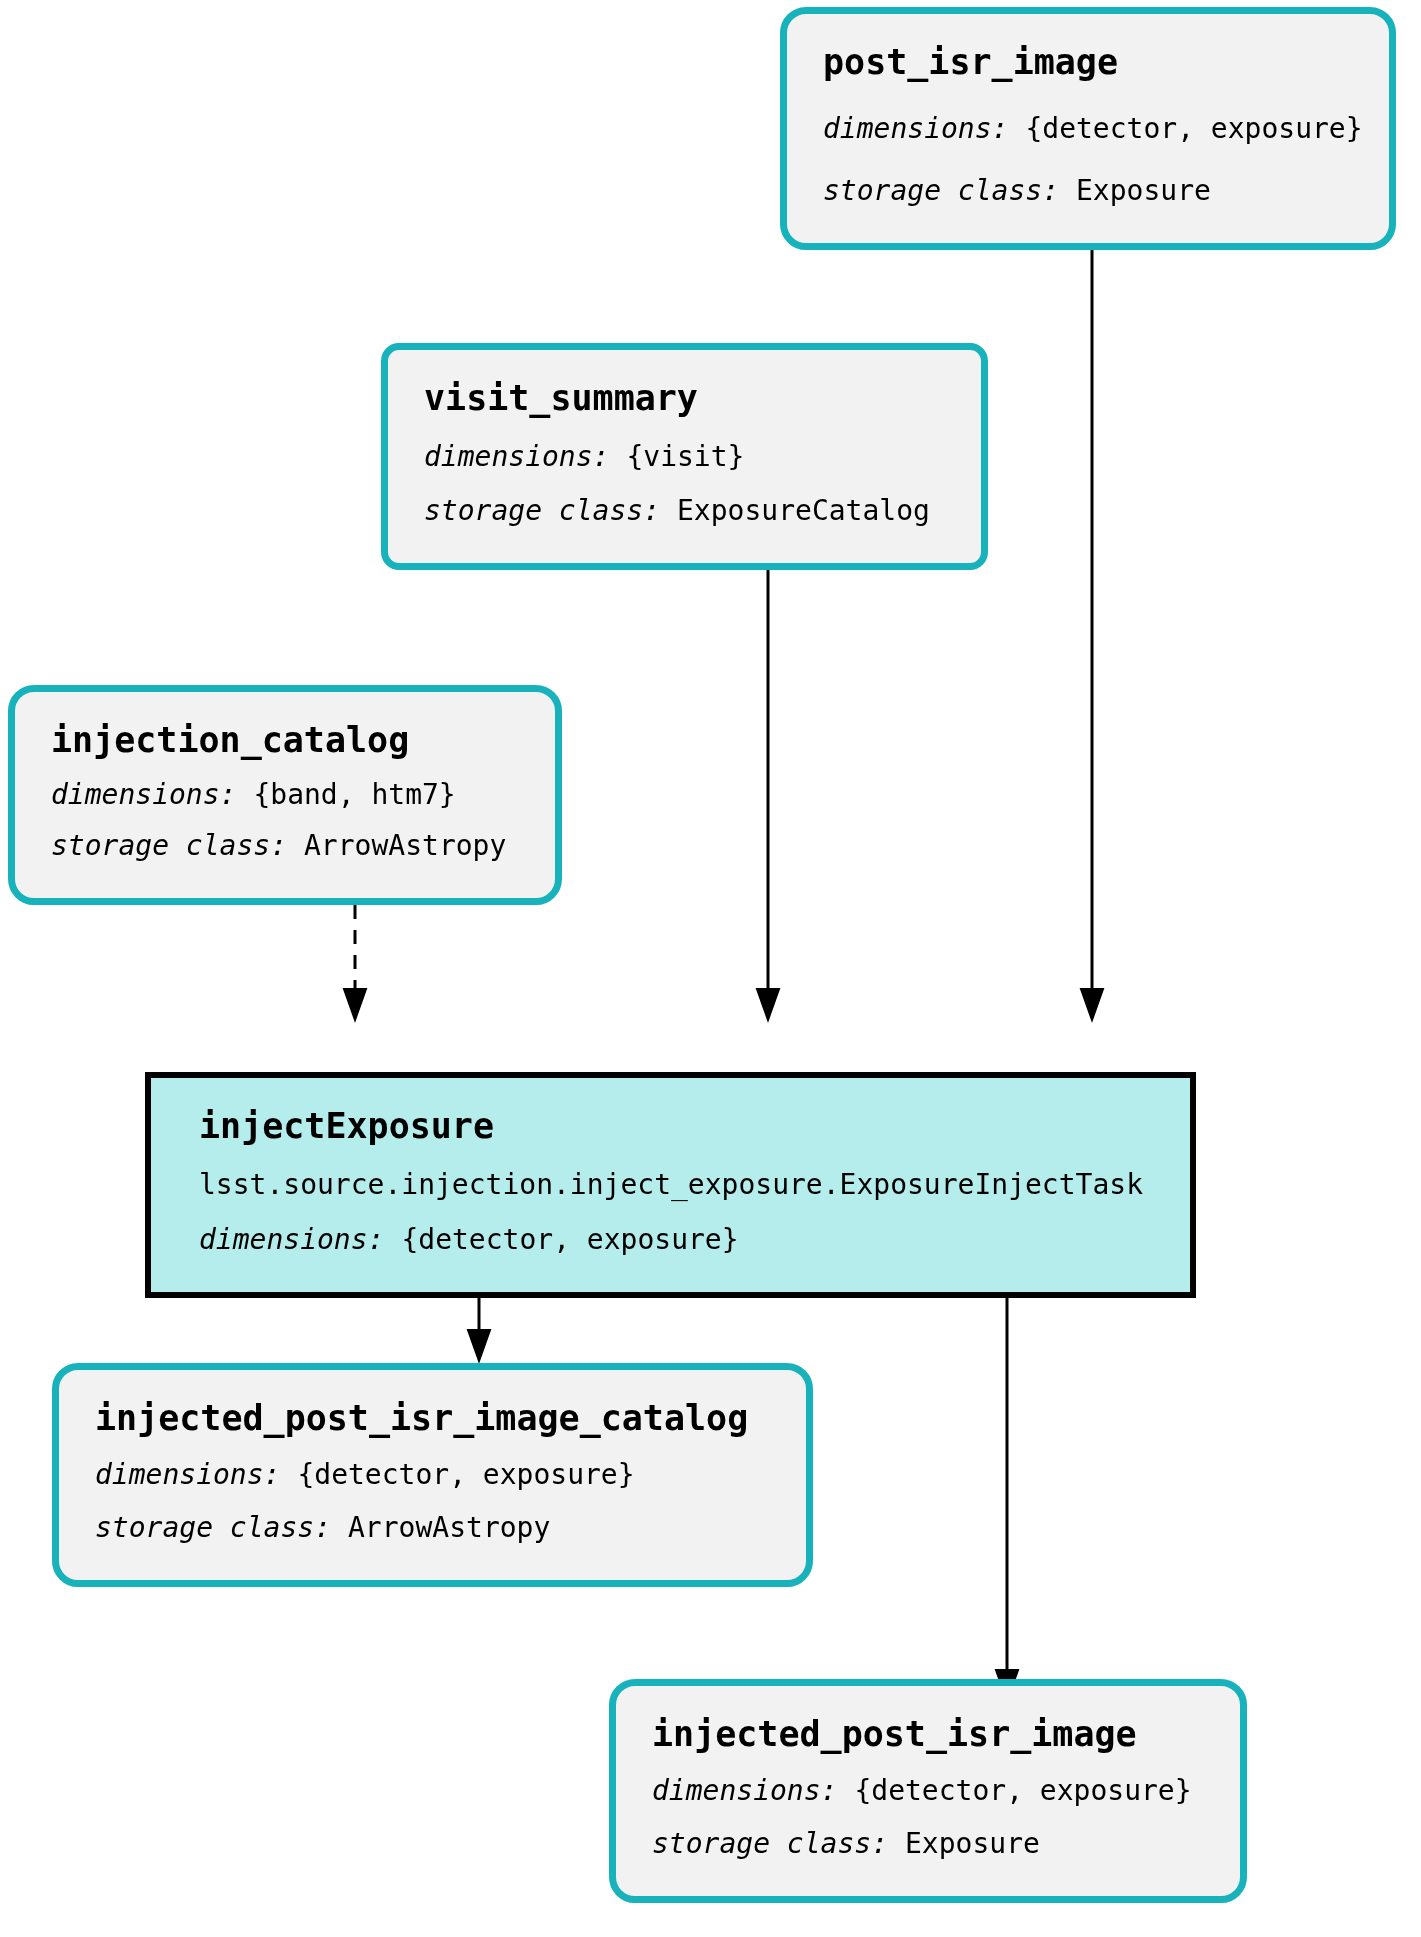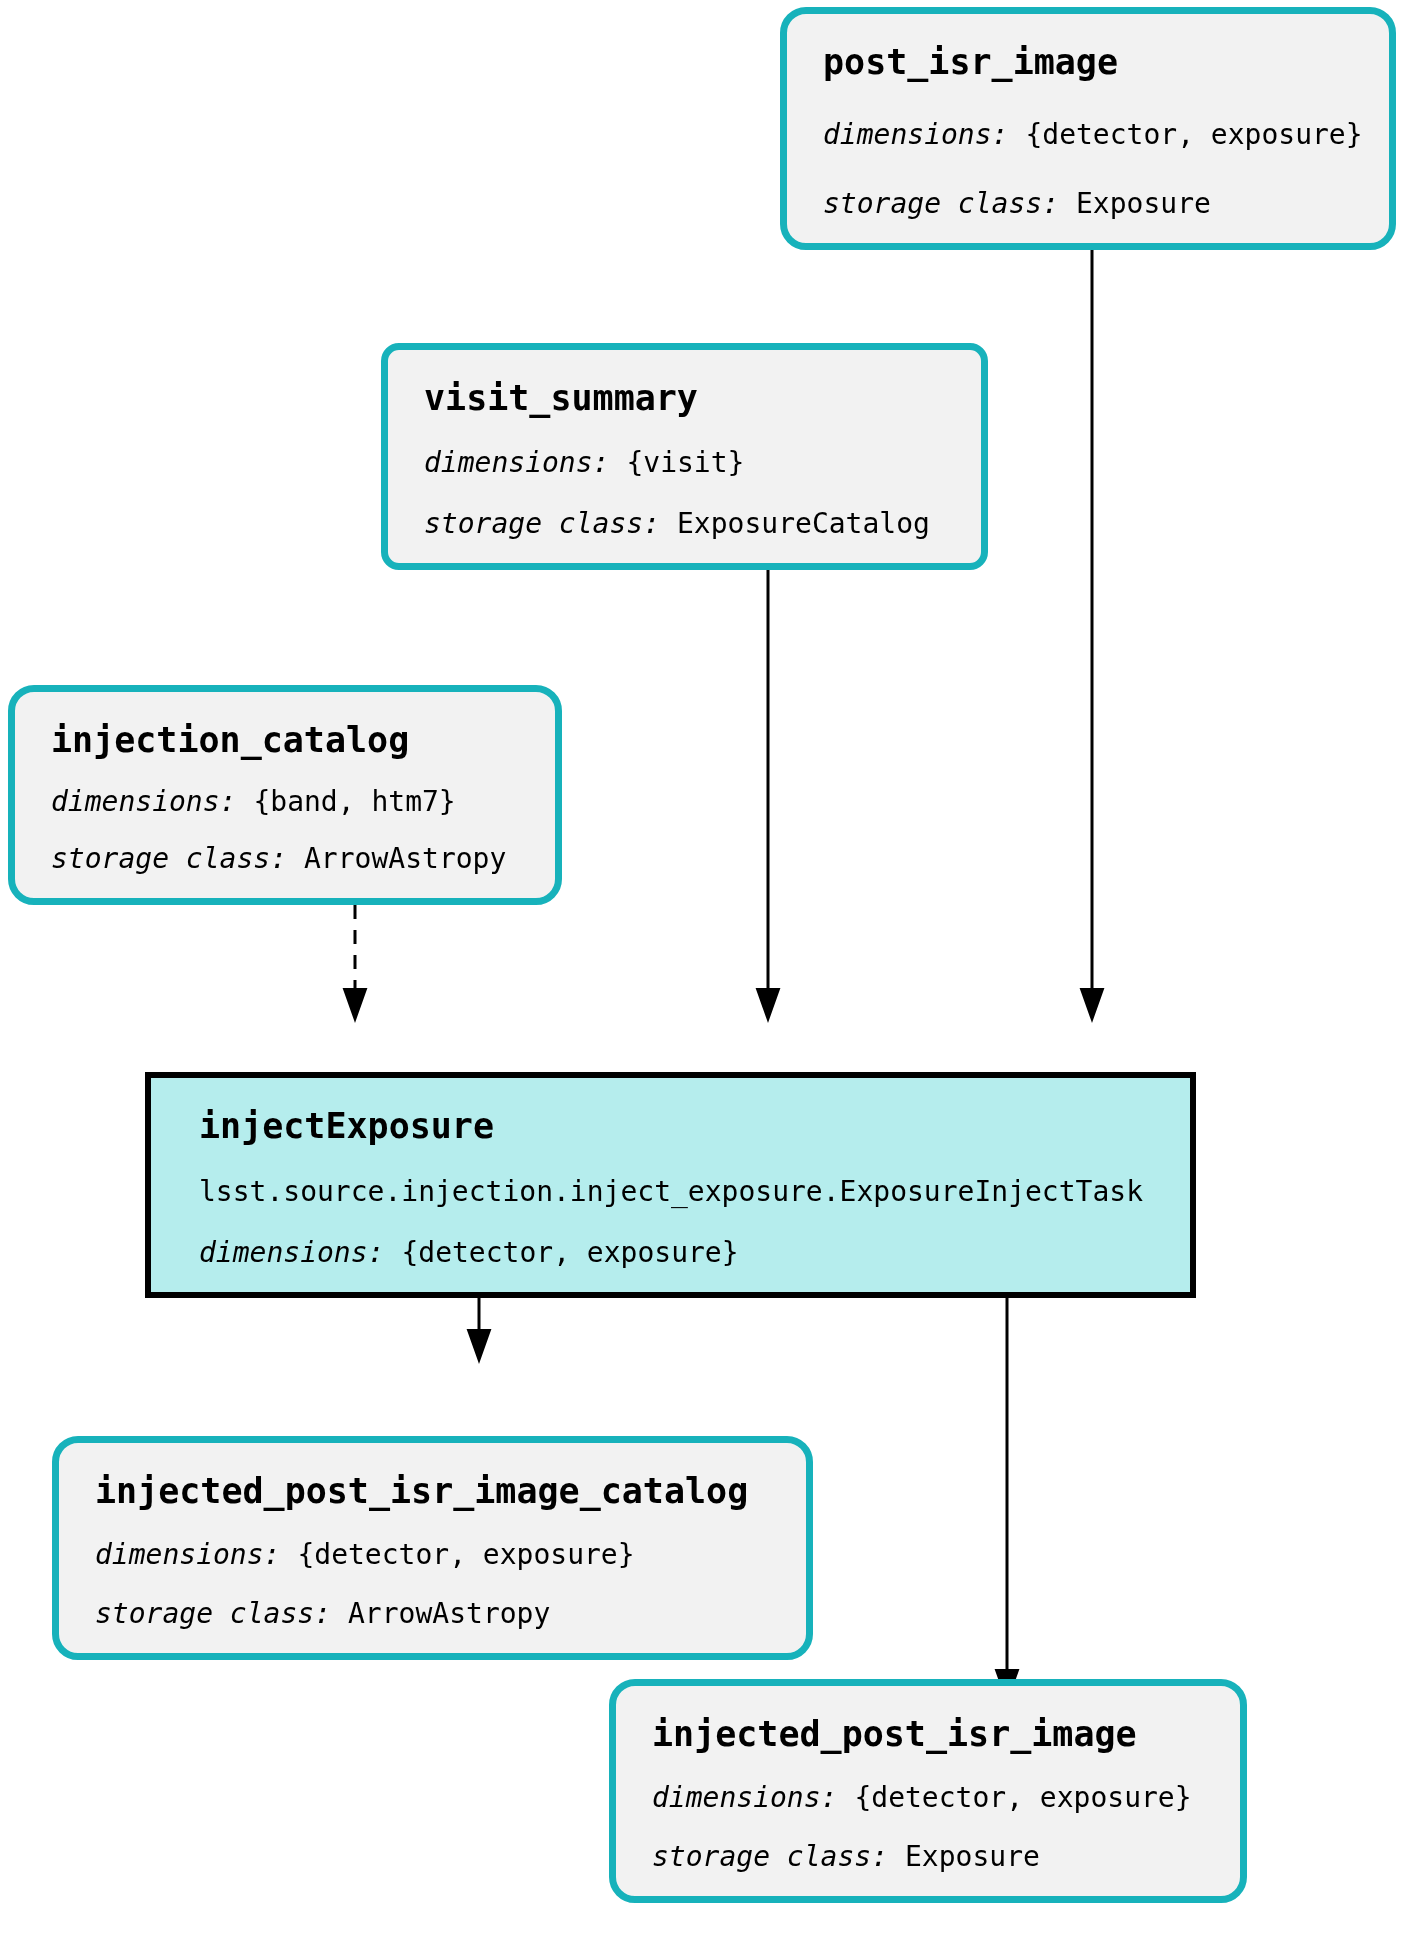--- a/index.html
+++ b/index.html
@@ -22,21 +22,21 @@
     overflow:hidden;
   }
   .edges{position:absolute;left:0;top:0;z-index:1;}
   .edges .edge-line{stroke:var(--edge-color);stroke-width:3;}
   .edges .edge-line.dashed{stroke-dasharray:14 11;}
   .edges .arrowhead{fill:var(--edge-color);stroke:var(--edge-color);stroke-width:2;}
   .node{
     position:absolute;z-index:2;
     box-sizing:border-box;
     display:flex;flex-direction:column;justify-content:space-between;
-    padding:27px 30px 22px 36px;
+    padding:27px 30px 35px 36px;
   }
   .node.dataset{
     background:var(--dataset-fill);
     border:7px solid var(--dataset-border);
     border-radius:26px;
   }
   .node.task{
     background:var(--task-fill);
     border:6px solid var(--task-border);
     border-radius:0;
@@ -112,21 +112,21 @@
   <div class="node task" style="left:145px;top:1072px;width:1051px;height:226px;">
     <div class="title">injectExposure</div>
     <div class="line">
       <span class="val">lsst.source.injection.inject_exposure.ExposureInjectTask</span>
     </div>
     <div class="line">
       <span class="lbl">dimensions:</span><span class="val">{detector, exposure}</span>
     </div>
   </div>
 
-  <div class="node dataset" style="left:52px;top:1436px;width:761px;height:224px;">
+  <div class="node dataset" style="left:52px;top:1363px;width:761px;height:224px;">
     <div class="title">injected_post_isr_image_catalog</div>
     <div class="line">
       <span class="lbl">dimensions:</span><span class="val">{detector, exposure}</span>
     </div>
     <div class="line">
       <span class="lbl">storage class:</span><span class="val">ArrowAstropy</span>
     </div>
   </div>
 
   <div class="node dataset" style="left:609px;top:1679px;width:638px;height:224px;">

